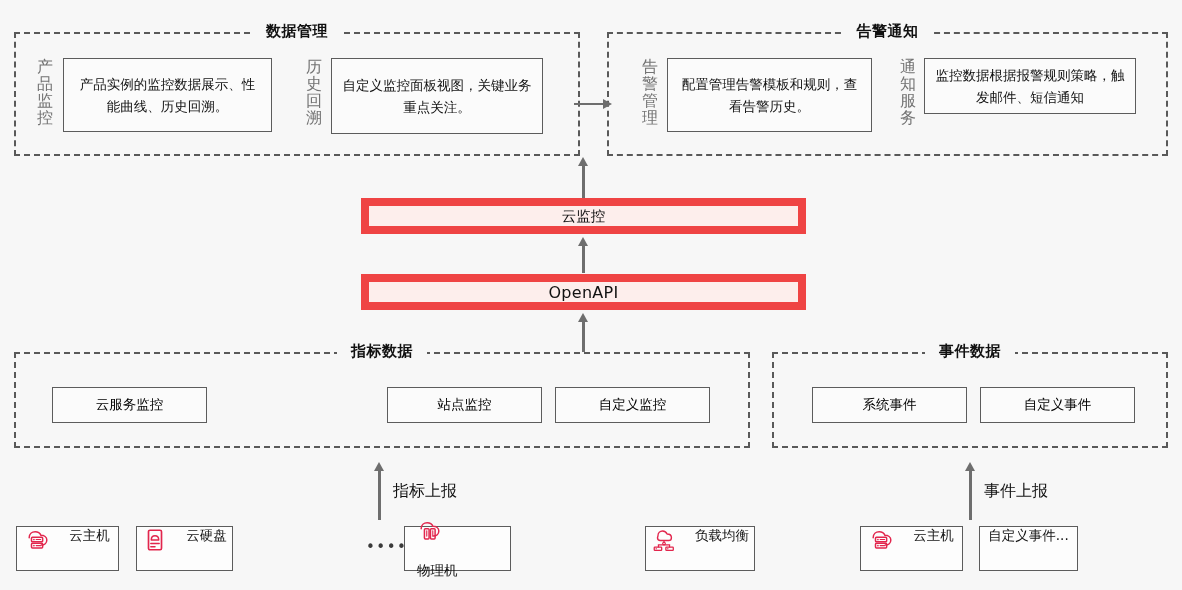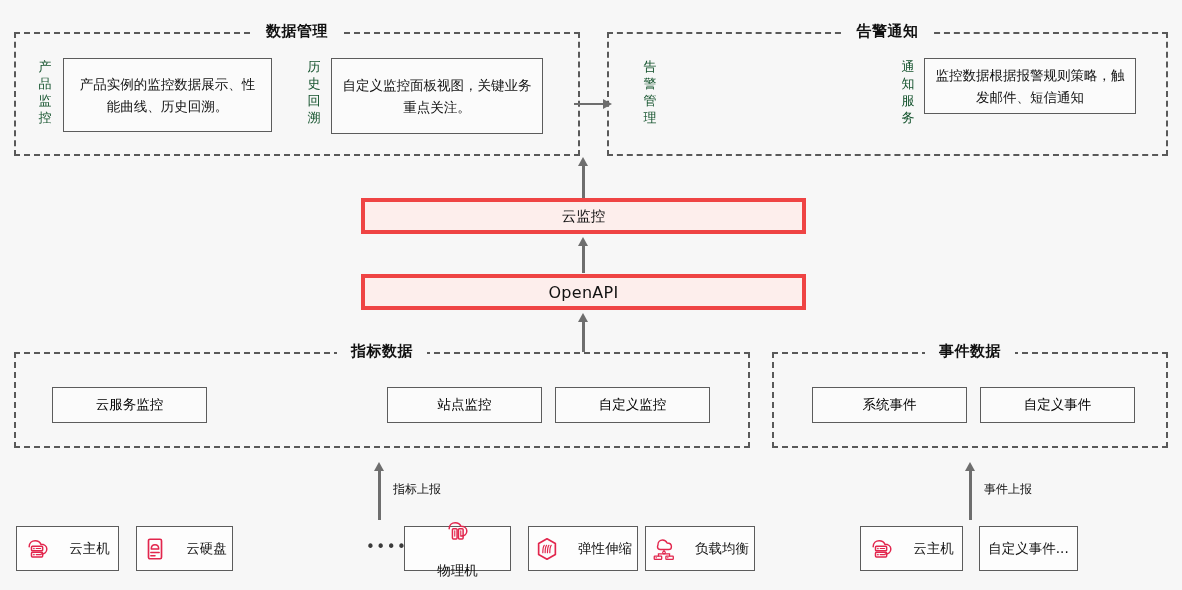--- a/index.html
+++ b/index.html
@@ -39,23 +39,23 @@
     font-weight: bold;
     color: #111;
     white-space: nowrap;
     letter-spacing: 0.5px;
   }
 
   
   .vlabel {
     position: absolute;
     width: 18px;
-    font-size: 13px;
+    font-size: 16px;
     line-height: 17px;
-    color: #14532d;
+    color: #737373;
     text-align: center;
     word-break: break-all;
   }
 
   
   .desc-box {
     position: absolute;
     box-sizing: border-box;
     border: 1.5px solid #5c5c5c;
     background: #fbfbfb;
@@ -66,21 +66,21 @@
     font-size: 13.5px;
     line-height: 22px;
     color: #111;
     padding: 4px 10px;
   }
 
   
   .accent-box {
     position: absolute;
     box-sizing: border-box;
-    border: 4px solid #ef4444;
+    border: 8px solid #ef4444;
     background: #fdeeec;
     display: flex;
     align-items: center;
     justify-content: center;
     font-size: 14.5px;
     color: #111;
   }
   .accent-box.latin {
     font-size: 16px;
     letter-spacing: 0.3px;
@@ -99,21 +99,21 @@
     color: #000000;
   }
 
   
   .product {
     position: absolute;
     box-sizing: border-box;
     border: 1.5px solid #5c5c5c;
     background: #fdfdfd;
     display: flex;
-    align-items: center;
+    align-items: flex-start;
     justify-content: center;
     gap: 18px;
     font-size: 13.5px;
     color: #111;
     padding: 0 12px;
   }
   .product .glyph {
     display: block;
     width: 26px;
     height: 26px;
@@ -161,21 +161,21 @@
     position: absolute;
     right: 0;
     top: 0;
     width: 0; height: 0;
     border-top: 5.5px solid transparent;
     border-bottom: 5.5px solid transparent;
     border-left: 9px solid #6e6e6e;
   }
   .arrow-label {
     position: absolute;
-    font-size: 12px;
+    font-size: 16px;
     color: #111;
     white-space: nowrap;
   }
 
   
   .dots {
     position: absolute;
     font-size: 15px;
     color: #3a3a3a;
     letter-spacing: 1.5px;
@@ -193,20 +193,21 @@
   <div class="vlabel" style="left:36px; top:58px;">产品监控</div>
   <div class="desc-box" style="left:63px; top:58px; width:209px; height:74px;">产品实例的监控数据展示、性能曲线、历史回溯。</div>
 
   <div class="vlabel" style="left:305px; top:58px;">历史回溯</div>
   <div class="desc-box" style="left:331px; top:58px; width:212px; height:76px;">自定义监控面板视图，关键业务重点关注。</div>
 
   <div class="group" style="left:607px; top:32px; width:561px; height:124px;">
     <div class="group-title">告警通知</div>
   </div>
   <div class="vlabel" style="left:641px; top:58px;">告警管理</div>
+  <div class="desc-box" style="left:667px; top:58px; width:205px; height:74px;">配置管理告警模板和规则，查看告警历史。</div>
 
   <div class="vlabel" style="left:899px; top:58px;">通知服务</div>
   <div class="desc-box" style="left:924px; top:58px; width:212px; height:56px;">监控数据根据报警规则策略，触发邮件、短信通知</div>
 
   <div class="h-arrow" style="left:574px; top:99px; width:38px;">
     <div class="shaft"></div>
     <div class="head"></div>
   </div>
 
   <div class="accent-box" style="left:361px; top:198px; width:445px; height:36px;">云监控</div>
@@ -289,29 +290,20 @@
         <path d="M4.5 11.5 C4.5 7.5 7.5 5 11 5 C14 5 16.2 6.6 17.2 9 C20.6 9 23.5 11 23.5 14 C23.5 17 21 19.5 17.5 19.5" fill="none" stroke="#e2264d" stroke-width="1.6" stroke-linecap="round"></path>
         <rect x="8" y="11.5" width="5" height="11" rx="1" fill="none" stroke="#e2264d" stroke-width="1.6"></rect>
         <rect x="14.5" y="11.5" width="5" height="11" rx="1" fill="none" stroke="#e2264d" stroke-width="1.6"></rect>
         <line x1="10.5" y1="13.8" x2="10.5" y2="19.5" stroke="#e2264d" stroke-width="1.2" stroke-linecap="round"></line>
         <line x1="17" y1="13.8" x2="17" y2="19.5" stroke="#e2264d" stroke-width="1.2" stroke-linecap="round"></line>
       </svg>
     </span>
     <span class="plabel">物理机</span>
   </div>
 
-  <div class="product" style="left:528px; top:526px; width:110px; height:45px;">
-    <span class="glyph">
-      <svg viewBox="0 0 28 28" width="26" height="26">
-        <path d="M14 3 L23 8 V20 L14 25 L5 20 V8 Z" fill="none" stroke="#e2264d" stroke-width="1.8" stroke-linejoin="round"></path>
-        <path d="M9.5 18 C9.5 12 11 10 11 10 M12 18 C12 12 13.5 10 13.5 10 M14.5 18 C14.5 12 16 10 16 10 M17 18 C17 12 18.5 10 18.5 10" fill="none" stroke="#e2264d" stroke-width="1.3" stroke-linecap="round"></path>
-      </svg>
-    </span>
-    <span class="plabel">弹性伸缩</span>
-  </div>
 
   <div class="product" style="left:645px; top:526px; width:110px; height:45px;">
     <span class="glyph">
       <svg viewBox="0 0 28 28" width="26" height="26">
         <path d="M7.5 9.5 C7.5 6.3 9.8 4.3 12.4 4.3 C14.8 4.3 16.6 5.7 17.3 7.6 C20 7.6 22 9.3 22 11.5 C22 13.2 20.8 14.6 19 14.6 L10 14.6 C8.2 14.6 7 13.3 7 11.6 Z" fill="none" stroke="#e2264d" stroke-width="1.5" stroke-linejoin="round"></path>
         <line x1="14" y1="14.6" x2="14" y2="17.3" stroke="#e2264d" stroke-width="1.4"></line>
         <circle cx="14" cy="17.8" r="1.4" fill="none" stroke="#e2264d" stroke-width="1.3"></circle>
         <path d="M8 22 V19.3 H20 V22" fill="none" stroke="#e2264d" stroke-width="1.3"></path>
         <rect x="3.5" y="21.6" width="8" height="3.6" rx="0.7" fill="none" stroke="#e2264d" stroke-width="1.4"></rect>
         <rect x="16" y="21.6" width="8" height="3.6" rx="0.7" fill="none" stroke="#e2264d" stroke-width="1.4"></rect>

